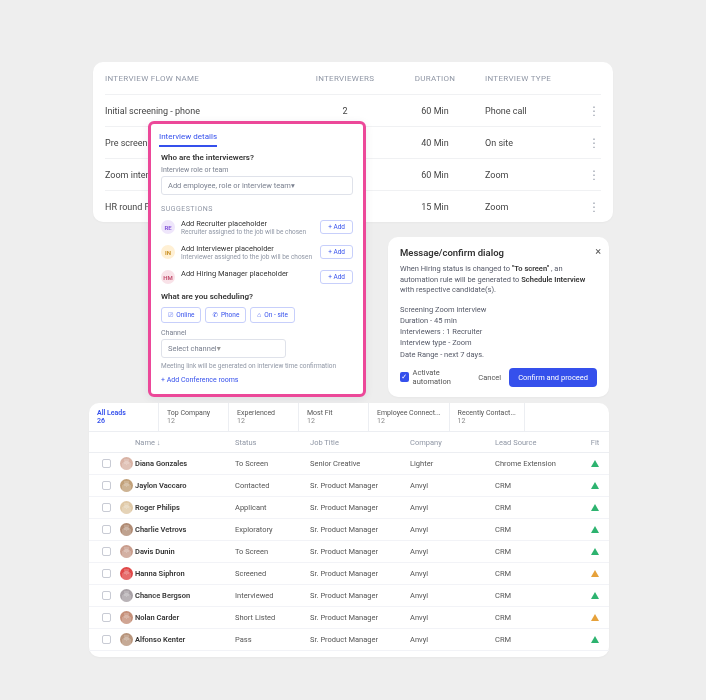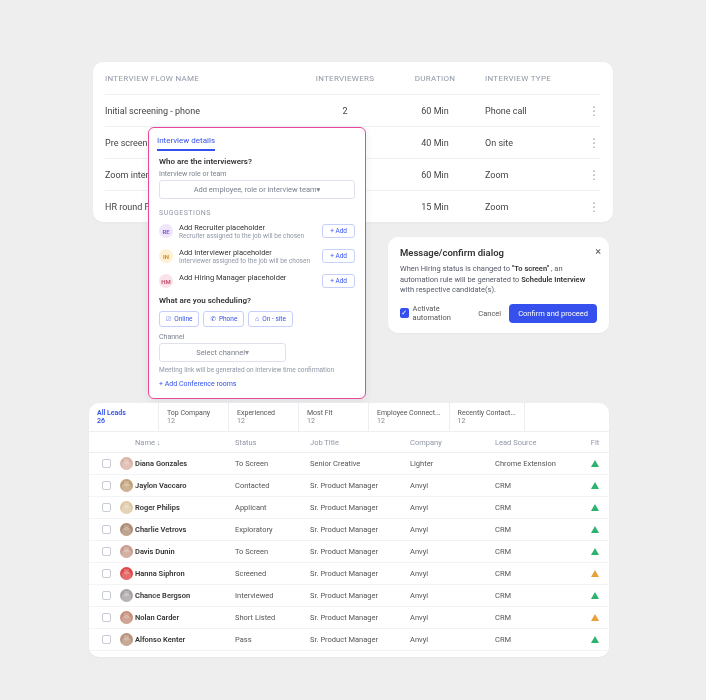--- a/index.html
+++ b/index.html
@@ -15,36 +15,36 @@
   }
   .card { background: #fff; border-radius: 10px; position: absolute; box-shadow: 0 1px 2px rgba(0,0,0,0.03); }
   
   .flow { left: 93px; top: 62px; width: 520px; padding: 0 12px; }
   .flow-header, .flow-row { display: grid; grid-template-columns: 200px 80px 100px 100px 18px; align-items: center; height: 32px; }
   .flow-header { font-size: 8px; letter-spacing: .3px; color: #9097a5; }
   .flow-row { font-size: 9px; color: #444; border-top: 1px solid #f0f1f3; }
   .flow .dots { color: #9aa0ad; font-size: 12px; text-align: center; line-height: 1; }
   
   .details {
-    left: 148px; top: 127px; width: 218px; background: #fff;
-    border: 1px solid #ec4899; border-radius: 6px;
+    left: 148px; top: 121px; width: 218px; background: #fff;
+    border: 3px solid #ec4899; border-radius: 6px;
     box-shadow: 0 2px 8px rgba(30,40,80,0.08);
     position: absolute; padding: 0 0 8px 0;
   }
   .details-tab {
     display:inline-block; margin: 6px 8px 0 8px; padding: 2px 0 4px 0;
     font-size: 8px; color: #3550ec; border-bottom: 2px solid #3550ec;
   }
   .details-body { padding: 6px 10px 2px 10px; }
   .details-body h4 { font-size: 8px; font-weight: 600; color: #333; margin-bottom: 4px; }
   .details-body .label { font-size: 7px; color: #7b8190; margin: 4px 0 2px; }
   .input, .select {
     width: 100%; border: 1px solid #dfe2ea; border-radius: 3px;
     padding: 4px 6px; font-size: 7.5px; color: #7b8190;
-    display: flex; justify-content: center; align-items: center;
+    display: flex; justify-content: flex-start; align-items: center;
     background: #fff;
   }
   .select .chev { font-size: 8px; color: #999; }
   .sugg-title { font-size: 7px; letter-spacing: .5px; color: #9097a5; margin: 10px 0 6px; }
   .sugg-row { display:flex; align-items:flex-start; gap:6px; margin-bottom: 8px; }
   .sugg-row .avatar { width:14px; height:14px; border-radius:50%; display:flex; align-items:center; justify-content:center; font-size:6px; font-weight:600; margin-top:1px; }
   .sugg-row .txt { flex:1; }
   .sugg-row .txt .t { font-size: 7.5px; color: #333; }
   .sugg-row .txt .d { font-size: 6.5px; color: #9097a5; }
   .sugg-row .add-btn {
@@ -195,20 +195,27 @@
     <div class="link-btn">+  Add Conference rooms</div>
   </div>
 </div>
 
 <div class="card dialog">
   <div class="close">×</div>
   <h3>Message/confirm dialog</h3>
   <p>
     <span>When Hiring status is changed to </span><span class="bold">"To screen"</span><span> , an automation rule will be generated to </span><span class="bold">Schedule Interview</span><span> with respective candidate(s).</span>
   </p>
+  <div class="meta" id="dialog-meta">
+      <div>Screening Zoom interview</div>
+      <div>Duration - 45 min</div>
+      <div>Interviewers : 1 Recruiter</div>
+      <div>Interview type - Zoom</div>
+      <div>Date Range - next 7 days.</div>
+    </div>
   <div class="actions">
     <div class="chk">
       <span class="box">✓</span>
       <span>Activate automation</span>
     </div>
     <div class="cancel">Cancel</div>
     <div class="confirm">Confirm and proceed</div>
   </div>
 </div>
 

